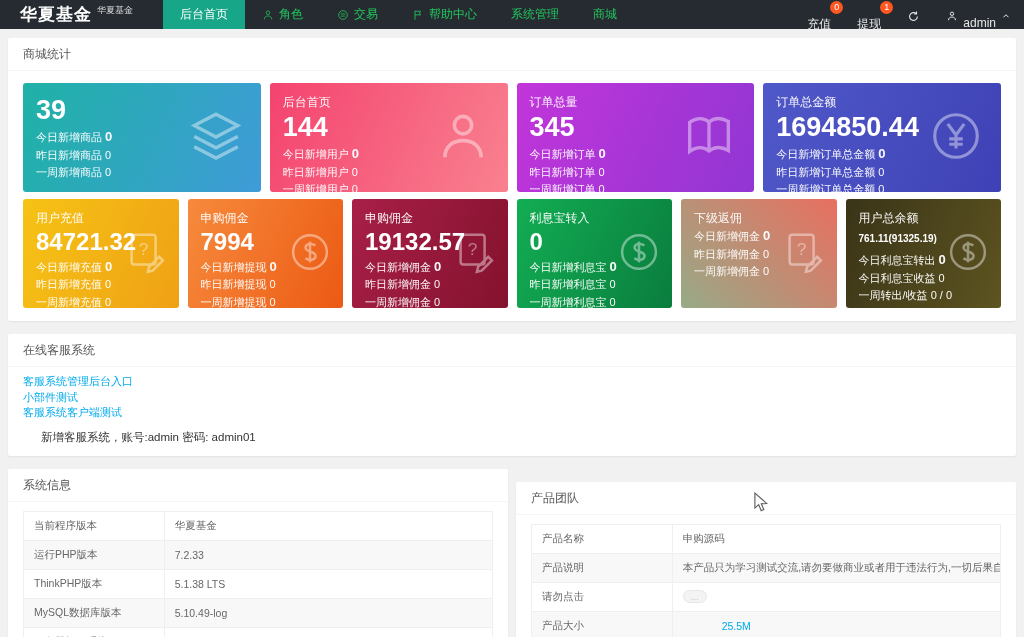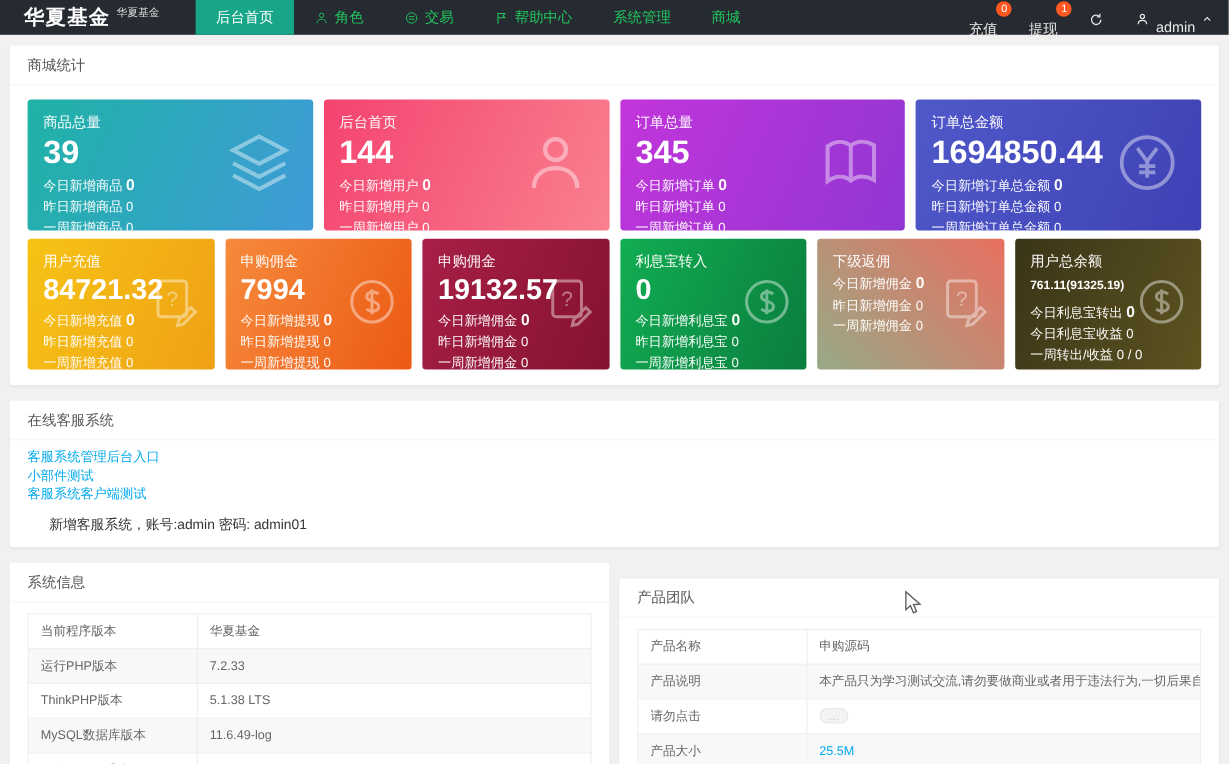--- a/index.html
+++ b/index.html
@@ -49,21 +49,21 @@
   .svc-link { display: block; font-size: 11px; line-height: 15.5px; color: #01aaed; text-decoration: none; cursor: pointer; }
   .svc-note { font-size: 11.5px; color: #333; margin-top: 9px; margin-left: 18px; }
   
   .bottom-row { display: flex; gap: 8px; }
   .half { flex: 1; }
   .info-table { width: calc(100% - 30px); margin: 9px 15px 14px; border-collapse: collapse;
                 font-size: 10.5px; color: #666; table-layout: fixed; }
   .info-table td { border: 1px solid #efefef; padding: 7px 10px; white-space: nowrap; overflow: hidden; }
   .info-table td.lbl { width: 30%; }
   .info-table tr:nth-child(even) td { background: #f8f8f8; }
-  .tbl-link { color: #01aaed; text-decoration: none; cursor: pointer; }
+  .tbl-link { color: #01aaed; text-decoration: none; cursor: pointer; margin-left: 39px; }
   .mini-btn { display: inline-block; min-width: 24px; height: 13px; line-height: 12px; text-align: center;
               background: #f3f3f3; border: 1px solid #e7e7e7; border-radius: 7px; color: #c0c0c0;
               font-size: 9px; cursor: pointer; }
   
   .mouse-cursor { position: absolute; left: 753px; top: 492px; z-index: 99; pointer-events: none; }
 </style>
 </head>
 <body>
 
 <div class="navbar" style="background: rgb(38, 43, 49);">
@@ -143,21 +143,20 @@
   </div>
 </div>
 
 <div class="content">
 
   <div class="panel">
     <div class="panel-header">商城统计</div>
     <div class="stats-body">
       <div class="cards-row1">
           <div class="stat-card" style="background:linear-gradient(113deg,#1fb2a6,#3f9bd8)">
-            <div class="stat-title">商品总量</div>
             <div class="stat-value">39</div>
             <div class="stat-line">今日新增商品 <b class="v1">0</b></div>
             <div class="stat-line">昨日新增商品 <span>0</span></div>
             <div class="stat-line">一周新增商品 <span>0</span></div>
             <span class="stat-icon"><svg viewBox="0 0 24 24" width="100%" height="100%" fill="none" stroke="currentColor" stroke-width="1.4">
                 <path d="M12 3l9 4.7-9 4.7-9-4.7z"></path>
                 <path d="M3 12.2l9 4.7 9-4.7"></path>
                 <path d="M3 16.4l9 4.7 9-4.7"></path>
               </svg></span>
           </div>
@@ -295,21 +294,21 @@
             <tr>
               <td class="lbl">运行PHP版本</td>
               <td><span>7.2.33</span></td>
             </tr>
             <tr>
               <td class="lbl">ThinkPHP版本</td>
               <td><span>5.1.38 LTS</span></td>
             </tr>
             <tr>
               <td class="lbl">MySQL数据库版本</td>
-              <td><span>11.6.49-log</span></td>
+              <td><span>5.10.49-log</span></td>
             </tr>
             <tr>
               <td class="lbl">服务器操作系统</td>
               <td><span>Linux</span></td>
             </tr>
           </tbody>
         </table>
     </div>
     <div class="panel half">
       <div class="panel-header">产品团队</div>

